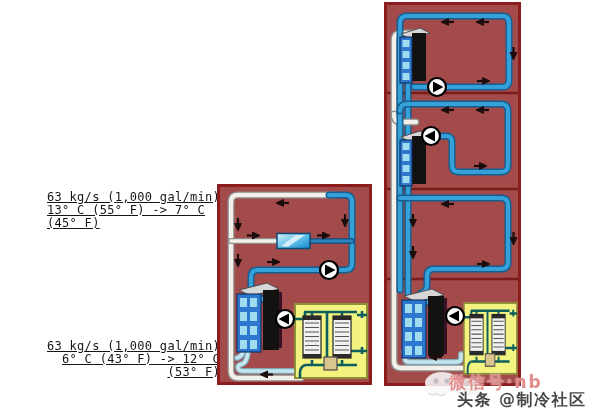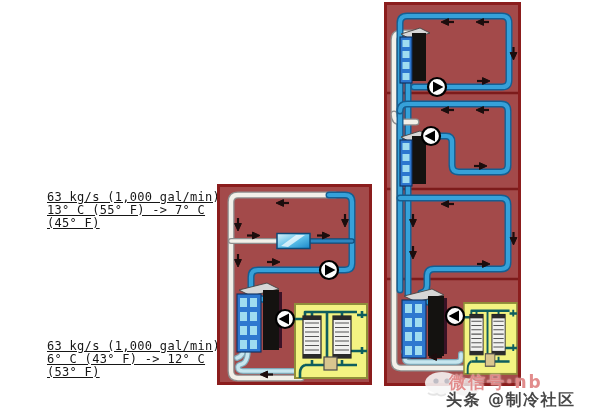--- a/index.html
+++ b/index.html
@@ -36,31 +36,31 @@
   .cylLine{stroke:#555;stroke-width:1.1;}
   .arrow{fill:#1c0d0d;stroke:#1c0d0d;}
   .wm-red{
     position:absolute;font-family:"DejaVu Sans","Liberation Sans",sans-serif;
     font-size:17px;font-weight:bold;letter-spacing:2px;color:rgba(223,130,130,.92);
     text-shadow:0 0 2px rgba(255,255,255,.9);white-space:nowrap;text-align:center;
   }
   .wm-credit{
     position:absolute;font-family:"DejaVu Sans","Liberation Sans",sans-serif;
     font-size:16px;font-weight:bold;letter-spacing:1.5px;color:#474747;
-    text-shadow:0 0 2px #fff,0 0 3px #fff;white-space:nowrap;
+    text-shadow:0 0 2px #fff,0 0 3px #fff;white-space:nowrap;margin-left:11px;
   }
 </style>
 </head>
 <body>
 
 <div class="label-block" style="left:47px;top:191px;"><span>63 kg/s (1,000 gal/min)</span>
 <span>13° C (55° F) -&gt; 7° C</span>
 <span>(45° F)</span></div>
 
-<div class="label-block" style="left:47px;top:340px;"><span>63 kg/s (1,000 gal/min)</span>
+<div class="label-block" style="left:47px;top:340px;text-align:right;"><span>63 kg/s (1,000 gal/min)</span>
 <span>6° C (43° F) -&gt; 12° C</span>
 <span>(53° F)</span></div>
 
 <svg class="diagram-svg" style="left:217px;top:184px;" width="155" height="201" viewBox="0 0 155 201">
   <defs>
     <linearGradient id="gcoil" x1="0" y1="0" x2="1" y2="1">
       <stop offset="0" stop-color="var(--coil-light)"></stop>
       <stop offset="0.55" stop-color="#59bde8"></stop>
       <stop offset="1" stop-color="var(--coil-dark)"></stop>
     </linearGradient>

